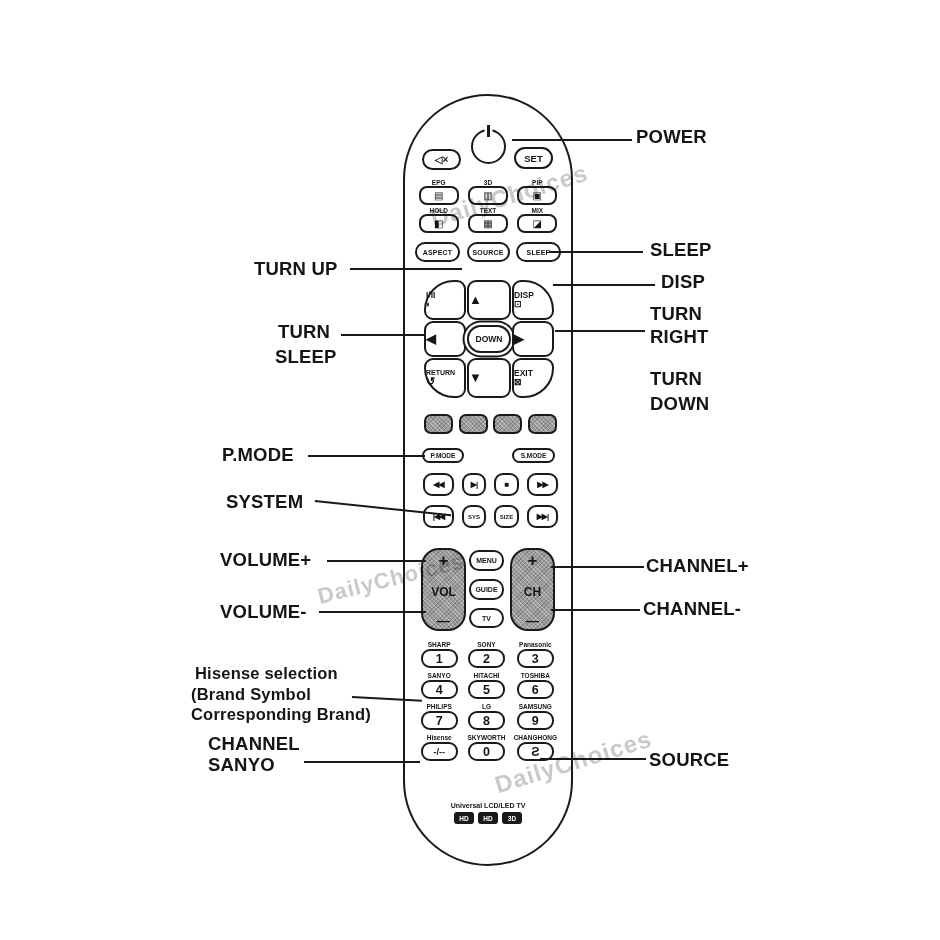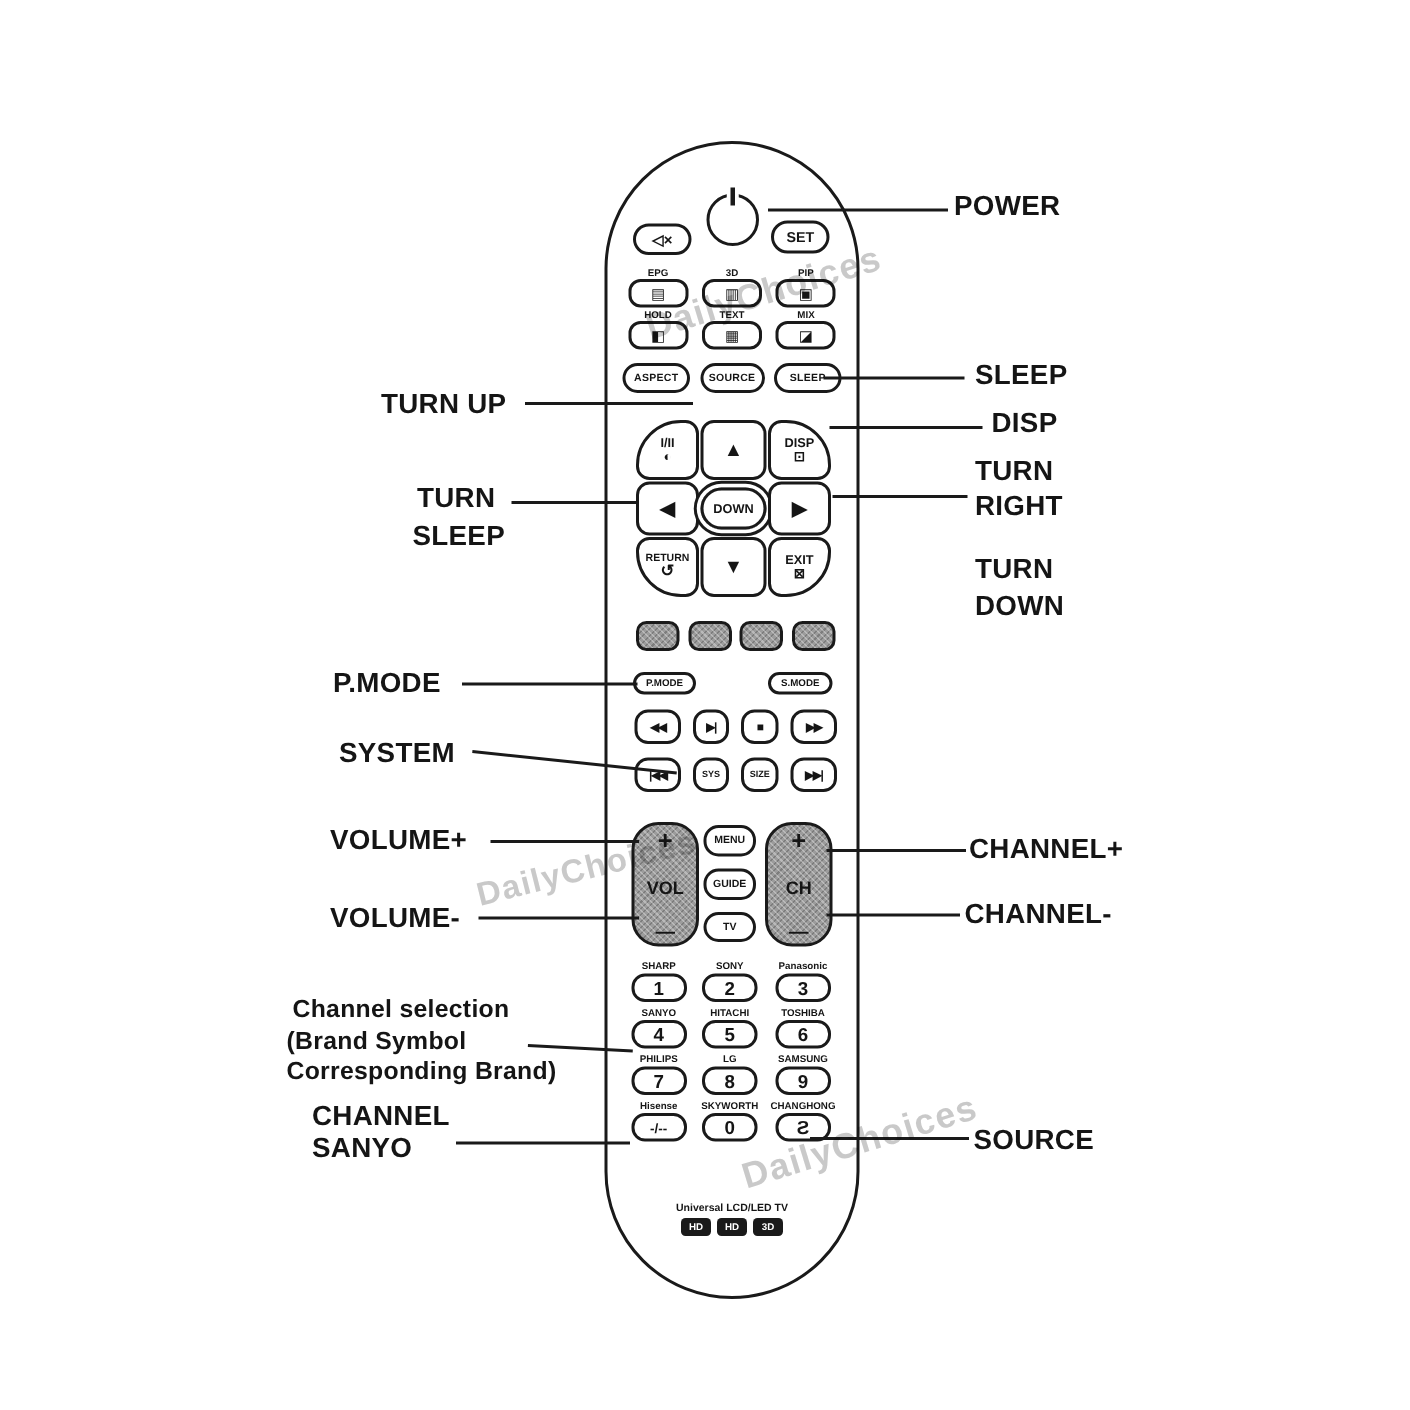--- a/index.html
+++ b/index.html
@@ -25,21 +25,21 @@
   .fk .cell{display:flex;flex-direction:column;align-items:center}
   .fk .flab{font-size:6.5px;font-weight:bold;white-space:nowrap}
   .fk .fkey{width:40px;height:19px;border:2px solid #1a1a1a;border-radius:8px;display:flex;
             align-items:center;justify-content:center;font-size:10px;box-sizing:border-box}
   .fr3{position:absolute;left:10px;top:146px;width:146px;display:flex;justify-content:space-between}
   .fr3 .btn{height:20px;border-radius:10px;font-size:7px;letter-spacing:.2px}
   
   .nav{position:absolute;left:19px;top:184px;width:129px;height:117px;display:grid;
        grid-template-columns:42px 44px 42px;grid-template-rows:40px 36px 40px;gap:1px}
   .nav .k{border:2px solid #1a1a1a;border-radius:9px;background:#fff;display:flex;flex-direction:column;
-          align-items:center;justify-content:center;box-sizing:border-box;font-weight:bold;line-height:1.05}
+          align-items:flex-start;justify-content:center;box-sizing:border-box;font-weight:bold;line-height:1.05}
   .nav .tl{border-top-left-radius:30px}.nav .tr{border-top-right-radius:30px}
   .nav .bl{border-bottom-left-radius:30px}.nav .br{border-bottom-right-radius:30px}
   .nav .txt{font-size:8.5px}.nav .ico{font-size:9px}
   .nav .arr{font-size:13px}
   .nav .ctr{display:flex;align-items:center;justify-content:center}
   .enter{width:46px;height:28px;border:2px solid #1a1a1a;border-radius:15px;display:flex;align-items:center;
          justify-content:center;font-size:8.5px;font-weight:bold;box-shadow:0 0 0 2.5px #fff,0 0 0 4.5px #1a1a1a;box-sizing:border-box}
   
   .colors{position:absolute;left:19px;top:318px;width:133px;display:flex;justify-content:space-between}
   .ck{width:29px;height:20px;border:2px solid #1a1a1a;border-radius:7px;box-sizing:border-box}
@@ -299,20 +299,20 @@
   <div class="lab" style="left:650px;top:303px">TURN</div>
   <div class="lab" style="left:650px;top:326px">RIGHT</div>
   <div class="lab" style="left:650px;top:368px">TURN</div>
   <div class="lab" style="left:650px;top:393px">DOWN</div>
   <div class="lab" style="left:222px;top:444px">P.MODE</div>
   <div class="lab" style="left:226px;top:491px">SYSTEM</div>
   <div class="lab" style="left:220px;top:549px">VOLUME+</div>
   <div class="lab" style="left:220px;top:601px">VOLUME-</div>
   <div class="lab" style="left:646px;top:555px">CHANNEL+</div>
   <div class="lab" style="left:643px;top:598px">CHANNEL-</div>
-  <div class="lab md" style="left:195px;top:664px">Channel selection</div>
+  <div class="lab md" style="left:195px;top:664px">Hisense selection</div>
   <div class="lab md" style="left:191px;top:685px">(Brand Symbol</div>
   <div class="lab md" style="left:191px;top:705px">Corresponding Brand)</div>
   <div class="lab" style="left:208px;top:733px">CHANNEL</div>
   <div class="lab" style="left:208px;top:754px">SANYO</div>
   <div class="lab" style="left:649px;top:749px">SOURCE</div>
 
 </div>
 
 </body></html>

